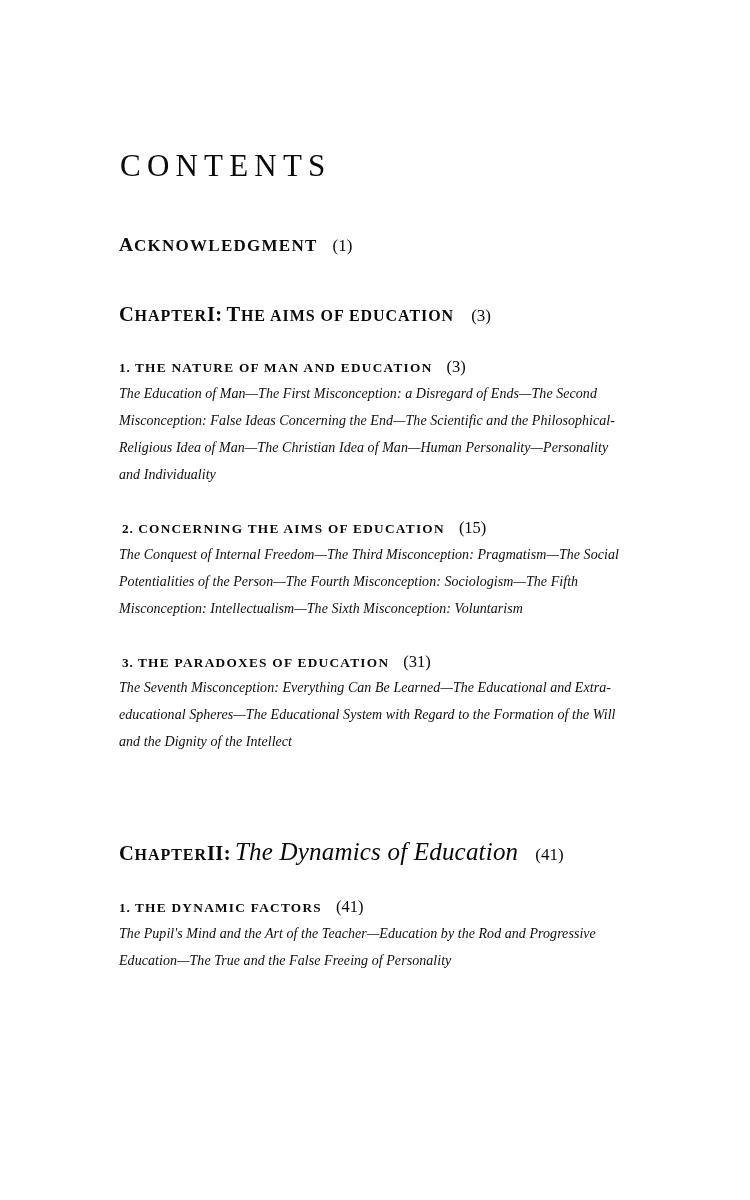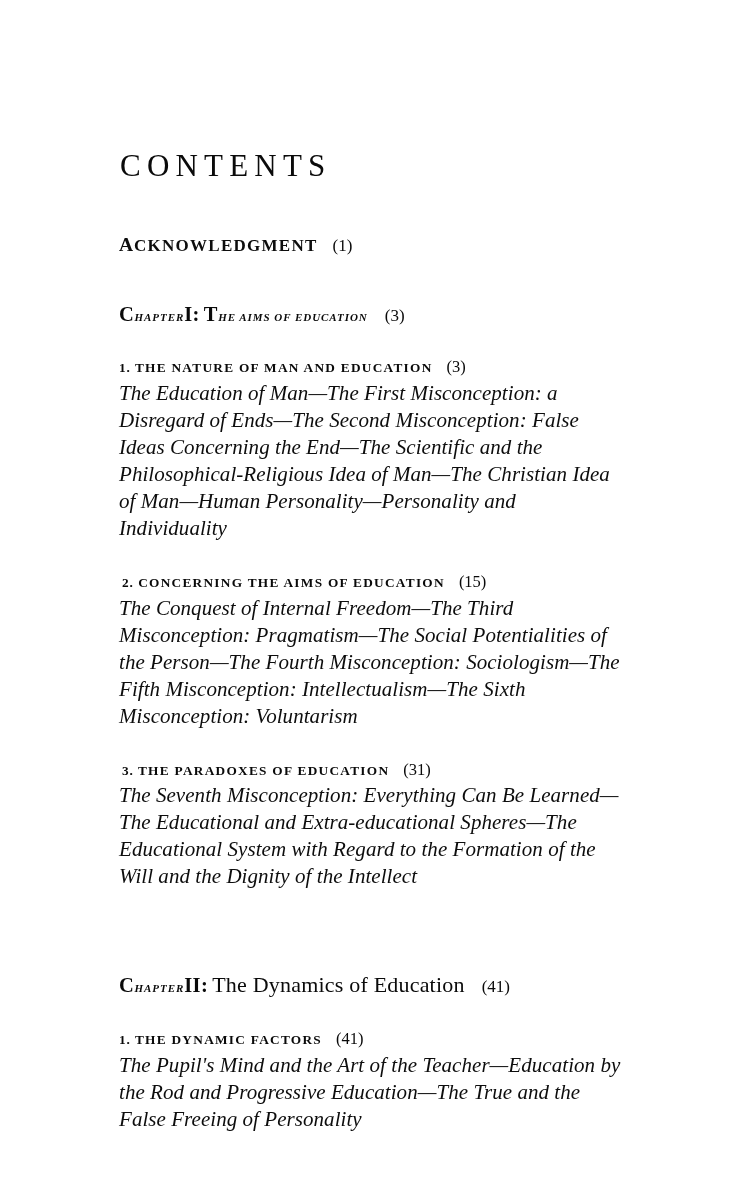--- a/index.html
+++ b/index.html
@@ -73,31 +73,31 @@
     font-weight: 600;
     white-space: nowrap;
     line-height: 1.2;
     color: #0a0a0a;
   }
   .chapter-heading .sc-initial {
     font-size: 20.5px;
     letter-spacing: 0.7px;
   }
   .chapter-heading .sc-rest {
-    font-size: 11px;
+    font-size: 16px;
     letter-spacing: 0.95px;
-    font-style: italic;
   }
   .chapter-heading .roman {
     font-size: 20.5px;
     letter-spacing: 0.4px;
   }
   .chapter-heading .italic-title {
-    font-weight: 400;
-    font-size: 22px;
+    font-style: italic;
+    font-weight: 400;
+    font-size: 25px;
     letter-spacing: 0.2px;
   }
   .chapter-heading .page-num {
     font-weight: 400;
     letter-spacing: 0;
     font-size: 17px;
     margin-left: 17px;
   }
 
   
@@ -118,21 +118,21 @@
     letter-spacing: 0.8px;
   }
   .section-heading .page-num {
     font-weight: 400;
     letter-spacing: 0;
     font-size: 16.5px;
     margin-left: 14px;
   }
   .section-desc {
     font-style: italic;
-    font-size: 21px;
+    font-size: 14px;
     line-height: 27px;
     letter-spacing: 0.05px;
     color: #0d0d0d;
     width: 505px;
   }
 
   .section.indented > .section-heading {
     margin-left: 3px;
   }
 

